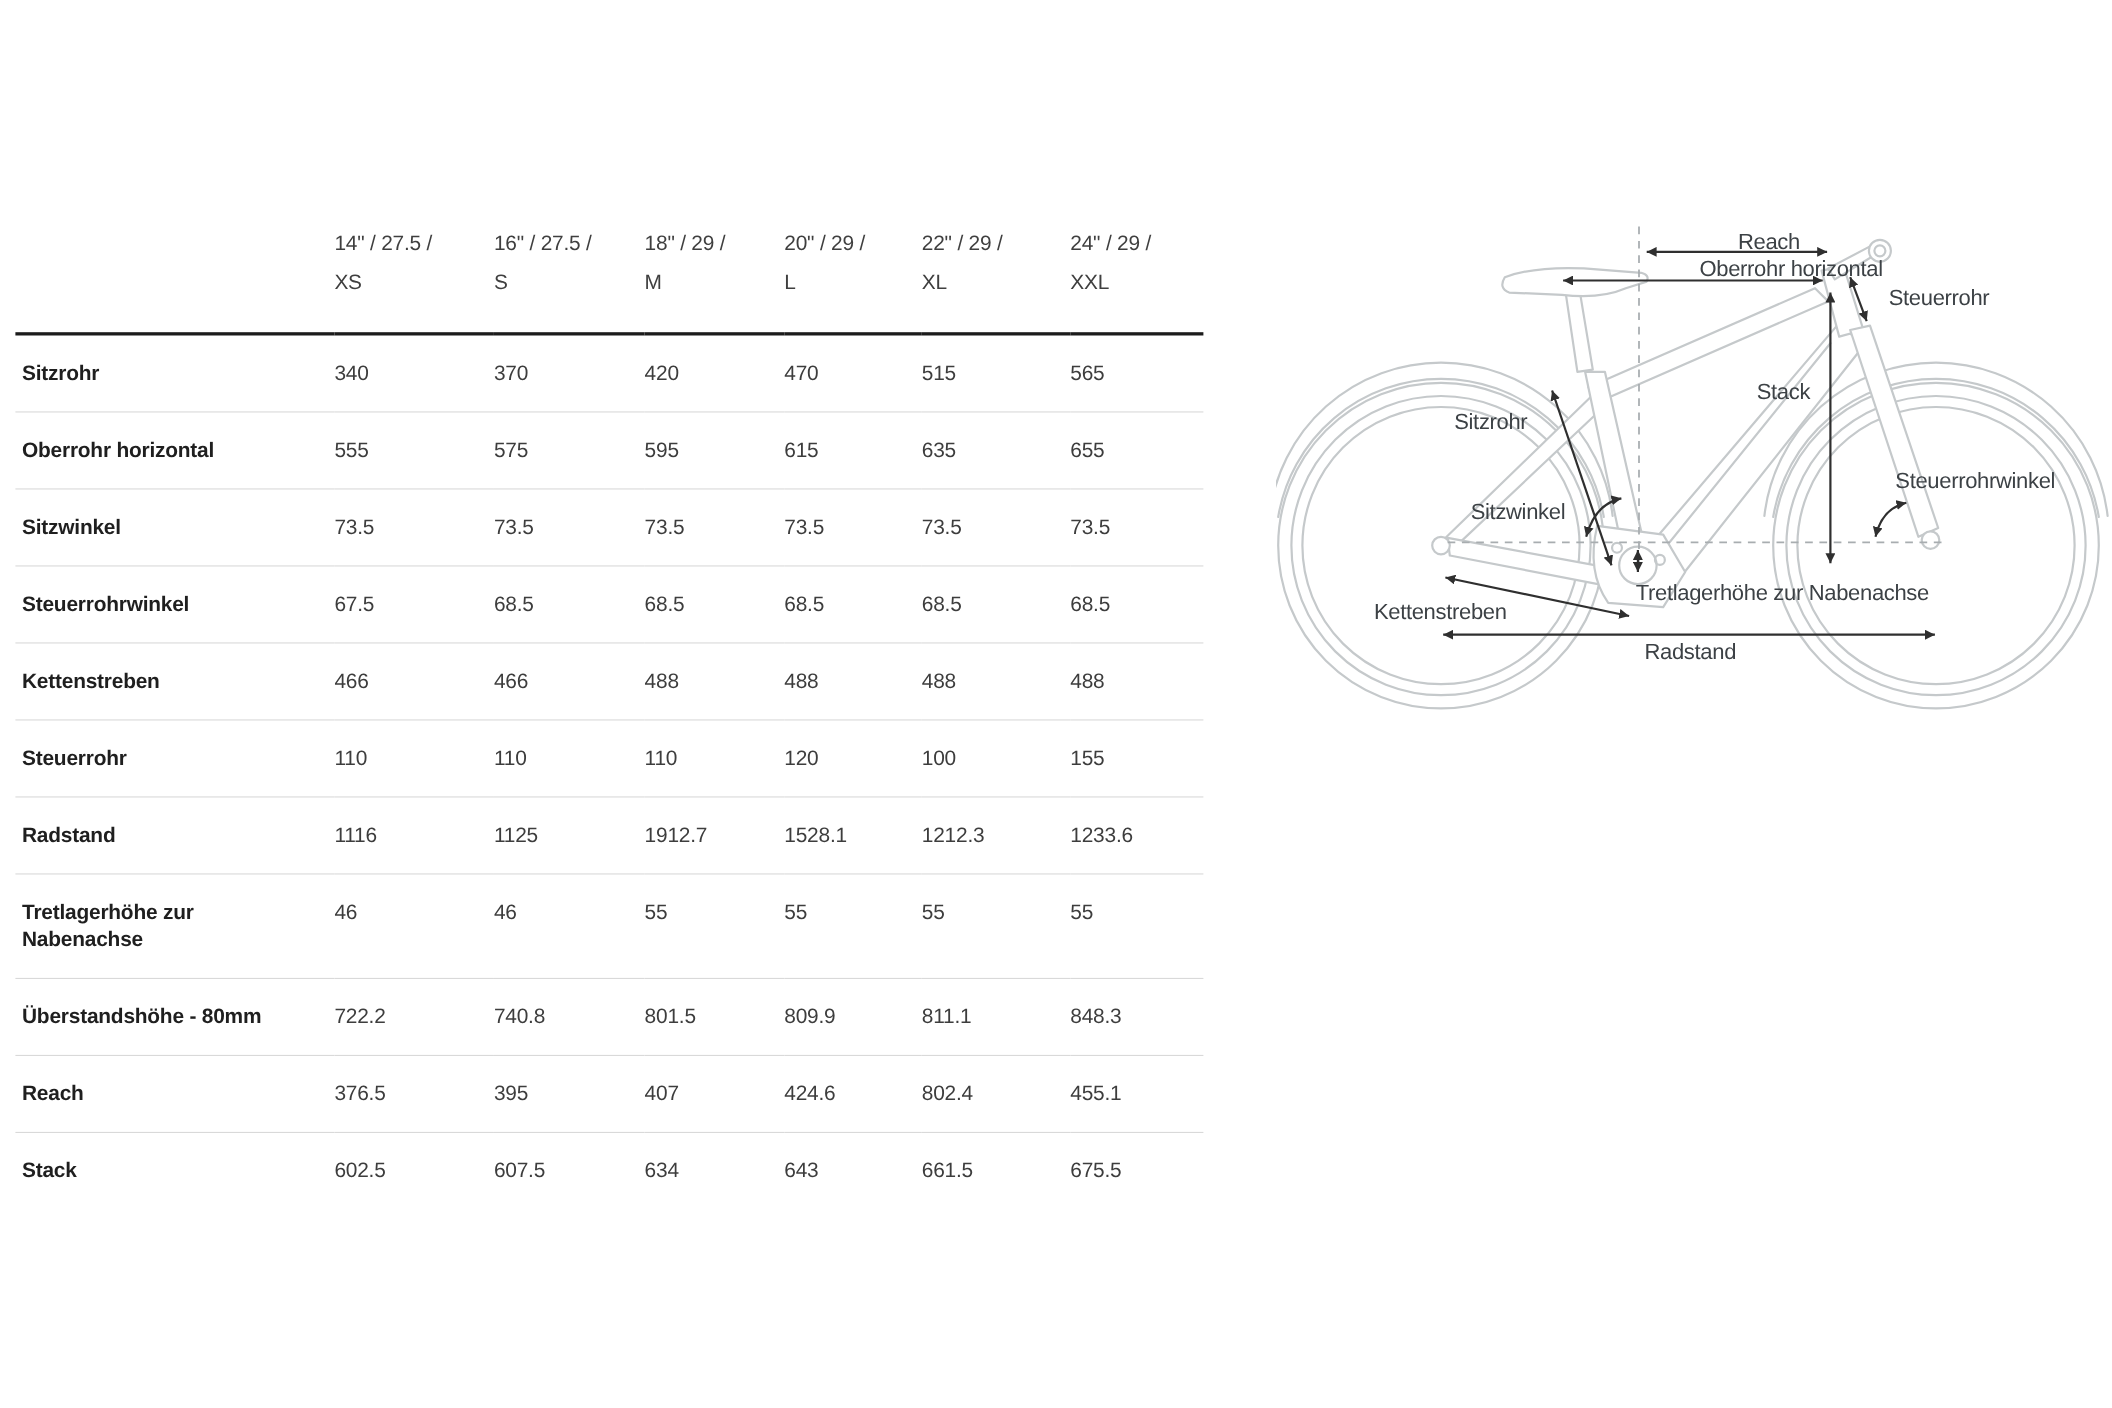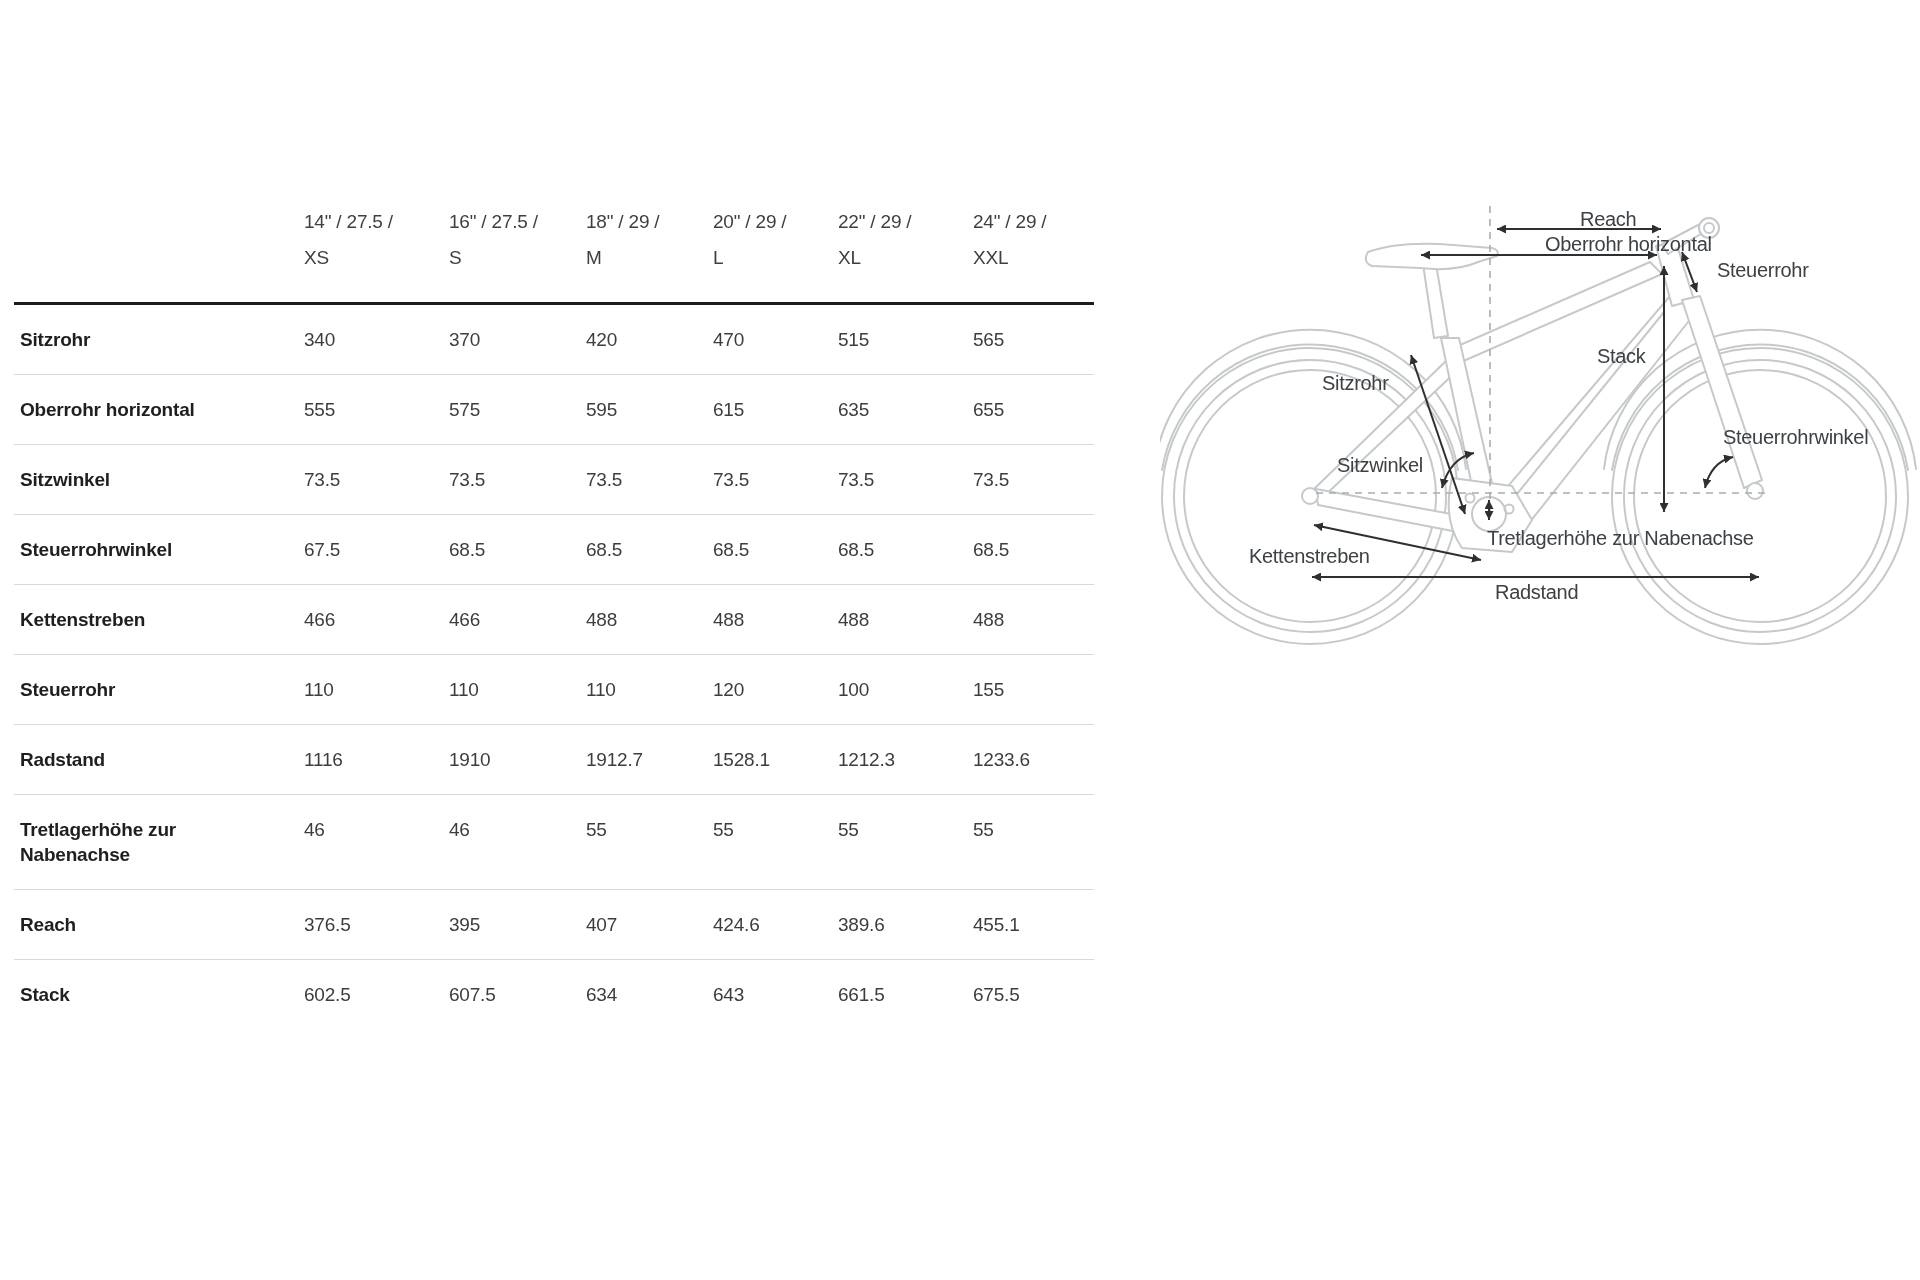--- a/index.html
+++ b/index.html
@@ -144,46 +144,57 @@
           <td>110</td>
           <td>120</td>
           <td>100</td>
           <td>155</td>
         </tr>
         <tr>
           <td class="rowlabel">
             <div class="wrap">Radstand</div>
           </td>
           <td>1116</td>
-          <td>1910</td>
+          <td>1125</td>
           <td>1912.7</td>
           <td>1528.1</td>
           <td>1212.3</td>
           <td>1233.6</td>
         </tr>
         <tr>
           <td class="rowlabel">
             <div class="wrap">Tretlagerhöhe zur Nabenachse</div>
           </td>
           <td>46</td>
           <td>46</td>
           <td>55</td>
           <td>55</td>
           <td>55</td>
           <td>55</td>
         </tr>
         <tr>
           <td class="rowlabel">
+            <div class="wrap">Überstandshöhe - 80mm</div>
+          </td>
+          <td>722.2</td>
+          <td>740.8</td>
+          <td>801.5</td>
+          <td>809.9</td>
+          <td>811.1</td>
+          <td>848.3</td>
+        </tr>
+        <tr>
+          <td class="rowlabel">
             <div class="wrap">Reach</div>
           </td>
           <td>376.5</td>
           <td>395</td>
           <td>407</td>
           <td>424.6</td>
-          <td>389.6</td>
+          <td>802.4</td>
           <td>455.1</td>
         </tr>
         <tr>
           <td class="rowlabel">
             <div class="wrap">Stack</div>
           </td>
           <td>602.5</td>
           <td>607.5</td>
           <td>634</td>
           <td>643</td>

